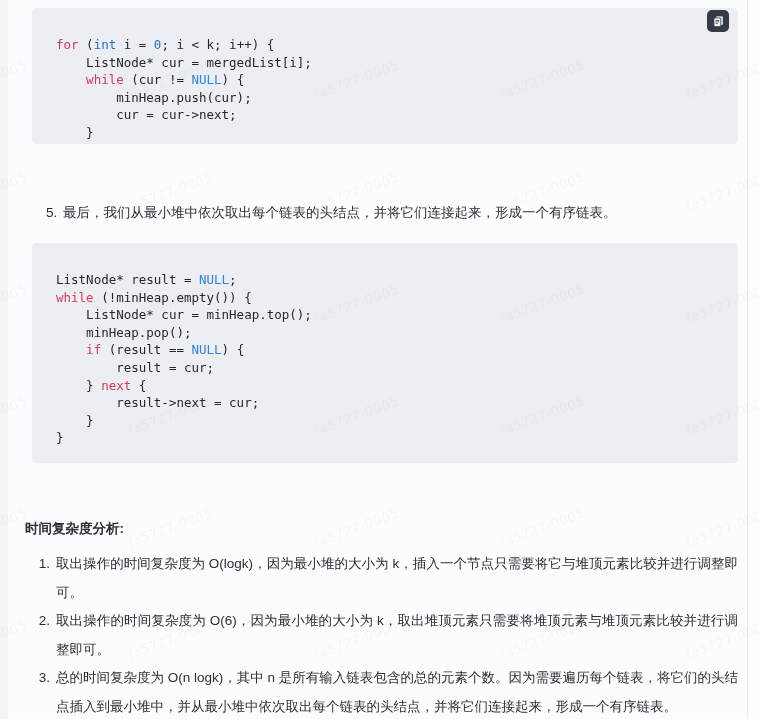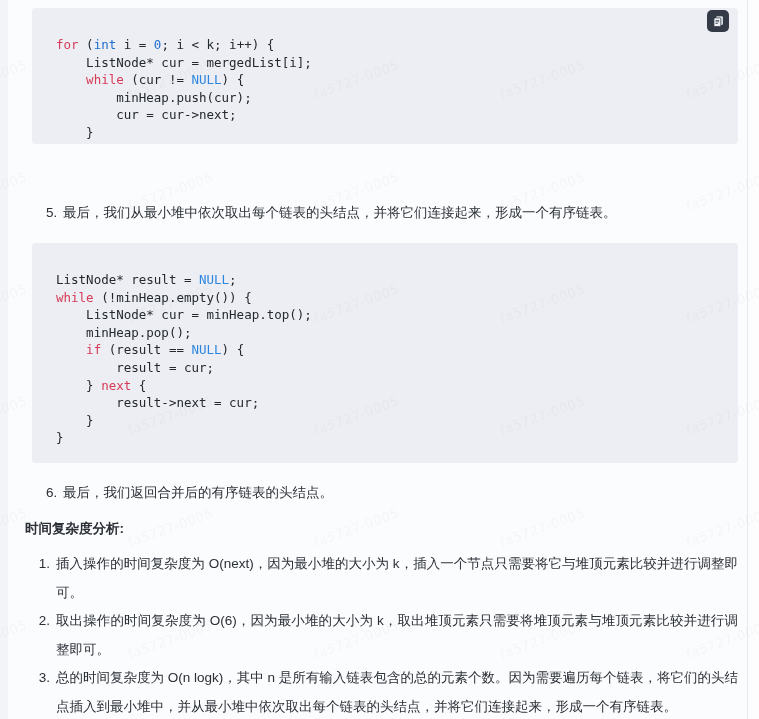--- a/index.html
+++ b/index.html
@@ -232,31 +232,28 @@
     ListNode* cur = minHeap.top();
     minHeap.pop();
     <span class="kw">if</span> (result == <span class="cst">NULL</span>) {
         result = cur;
     } <span class="kw">next</span> {
         result-&gt;next = cur;
     }
 }</code></pre>
     </div>
 
-    <div class="para" id="step-6" style="left:46px; top:479px; width:692px;">
-      <span class="list-marker">6.</span><span>最后，我们返回合并后的有序链表的头结点。</span>
-    </div>
 
     <div class="section-head" id="analysis-heading" style="left:25px; top:518px;font-weight:bold;">时间复杂度分析:</div>
 
     <div class="olist" id="analysis-list" style="top:550px;">
 
       <div class="oitem">
         <span class="mk">1.</span>
-        <span class="tx">插入操作的时间复杂度为 O(next)，因为最小堆的大小为 k，插入一个节点只需要将它与堆顶元素比较并进行调整即可。</span>
+        <span class="tx">取出操作的时间复杂度为 O(logk)，因为最小堆的大小为 k，插入一个节点只需要将它与堆顶元素比较并进行调整即可。</span>
       </div>
 
       <div class="oitem">
         <span class="mk">2.</span>
         <span class="tx">取出操作的时间复杂度为 O(6)，因为最小堆的大小为 k，取出堆顶元素只需要将堆顶元素与堆顶元素比较并进行调整即可。</span>
       </div>
 
       <div class="oitem">
         <span class="mk">3.</span>
         <span class="tx">总的时间复杂度为 O(n logk)，其中 n 是所有输入链表包含的总的元素个数。因为需要遍历每个链表，将它们的头结点插入到最小堆中，并从最小堆中依次取出每个链表的头结点，并将它们连接起来，形成一个有序链表。</span>

